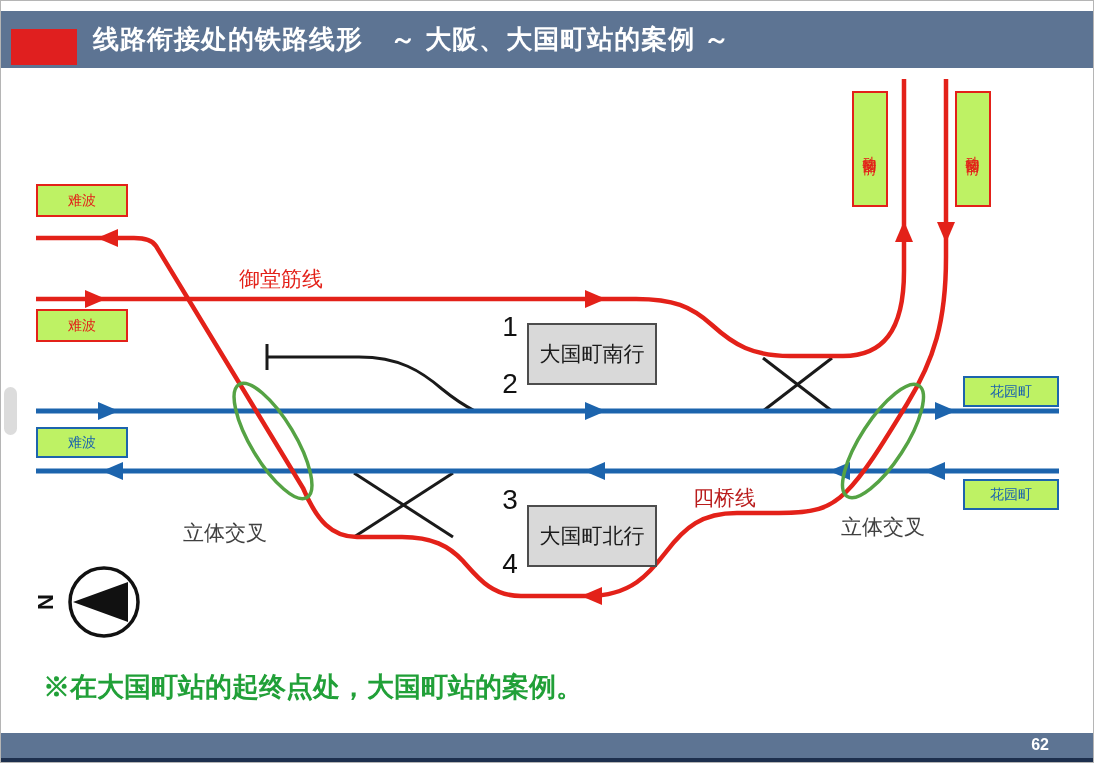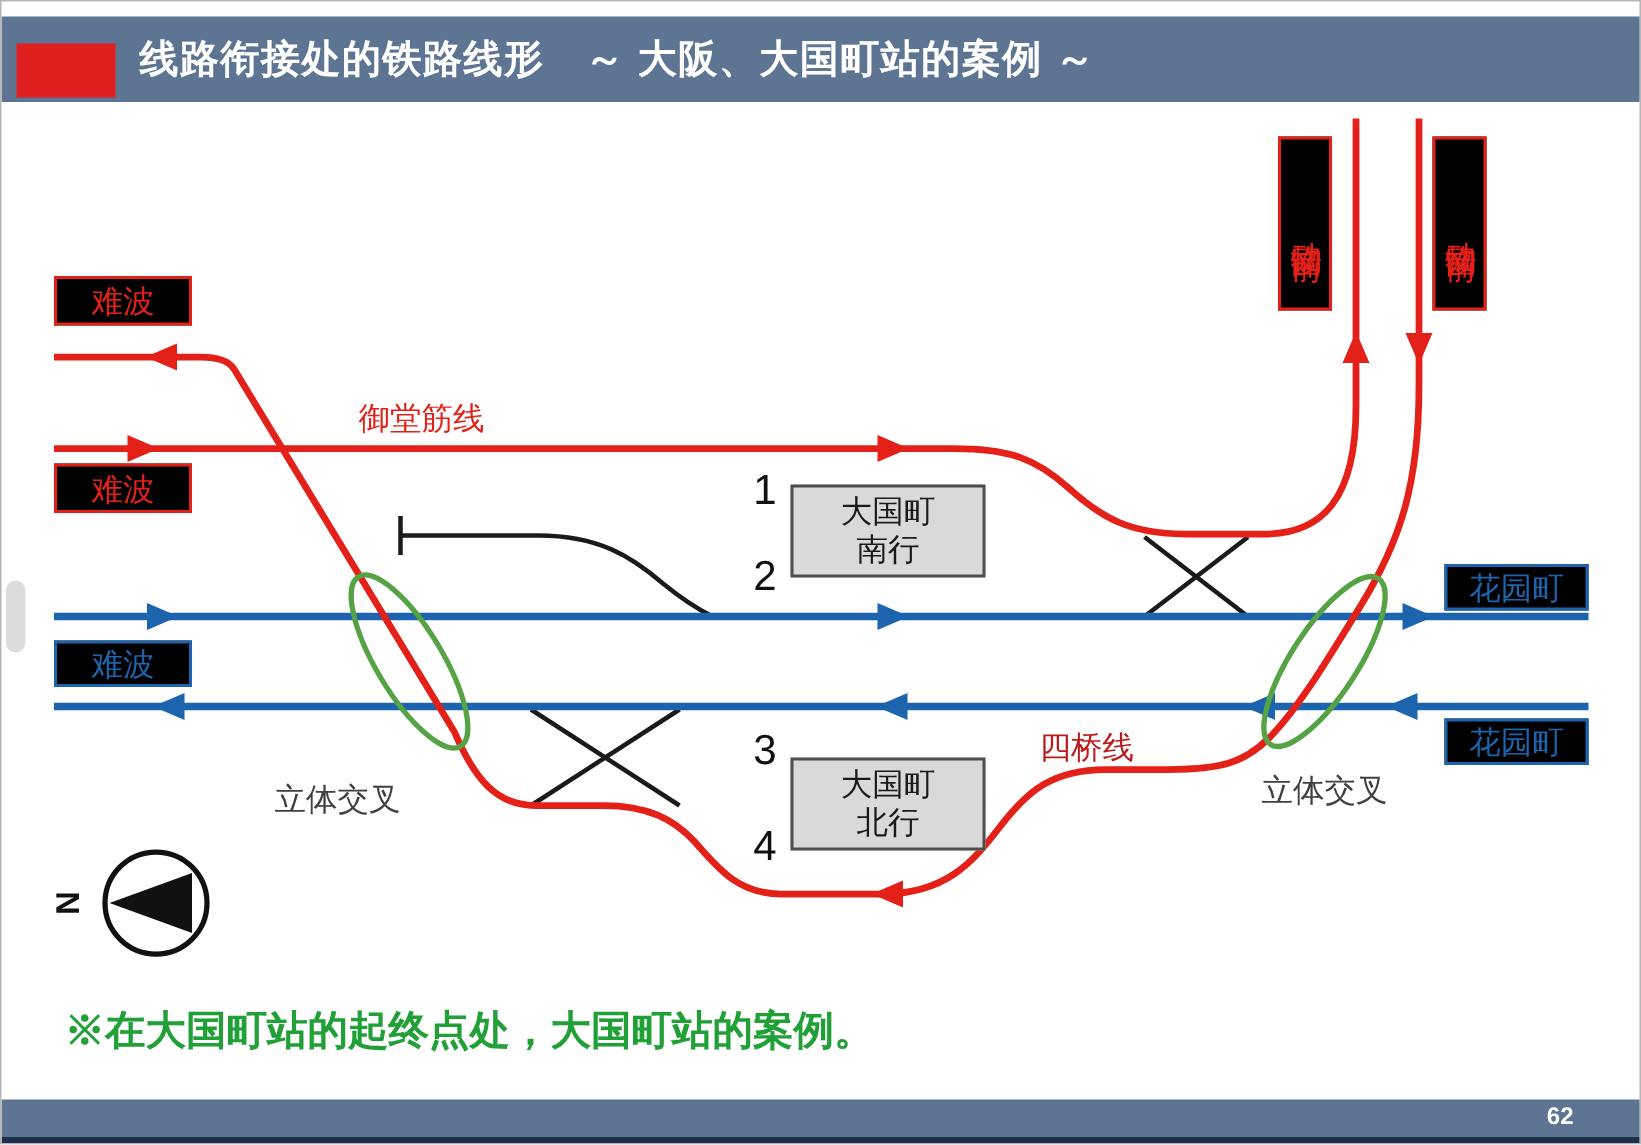--- a/index.html
+++ b/index.html
@@ -25,33 +25,33 @@
   .slide-title{
     position:absolute;left:92px;top:0;height:57px;
     display:flex;align-items:center;
     color:#ffffff;font-size:26px;font-weight:bold;letter-spacing:1px;
     white-space:nowrap;
   }
   
   svg.diagram{position:absolute;left:0;top:0;width:1094px;height:763px;}
   .rail-box{
     position:absolute;
-    background:#000000;
+    background:#bef264;
     display:flex;align-items:center;justify-content:center;
     box-sizing:border-box;
-    font-size:21px;font-weight:normal;
+    font-size:14px;font-weight:normal;
     z-index:3;
   }
   .red-box{border:2.5px solid #e32119;color:#e32119;}
   .blue-box{border:2.5px solid #1c64ad;color:#1c64ad;}
   .vert{writing-mode:vertical-rl;text-orientation:upright;letter-spacing:2px;}
   .station-box{
     position:absolute;width:130px;height:62px;
     background:#d9d9d9;border:2px solid #4d4d4d;box-sizing:border-box;
-    display:flex;flex-direction:column;align-items:center;justify-content:center;
+    display:flex;flex-direction:row;align-items:center;justify-content:center;
     font-size:21px;line-height:1.2;color:#1a1a1a;z-index:3;
   }
   .platform-num{
     position:absolute;width:26px;text-align:center;
     font-size:28px;color:#111111;z-index:3;
   }
   .line-label{position:absolute;font-size:21px;z-index:3;white-space:nowrap;}
   .label-red{color:#e32119;}
   .label-blue{color:#b91c1c;}
   .label-green{color:#404040;}

